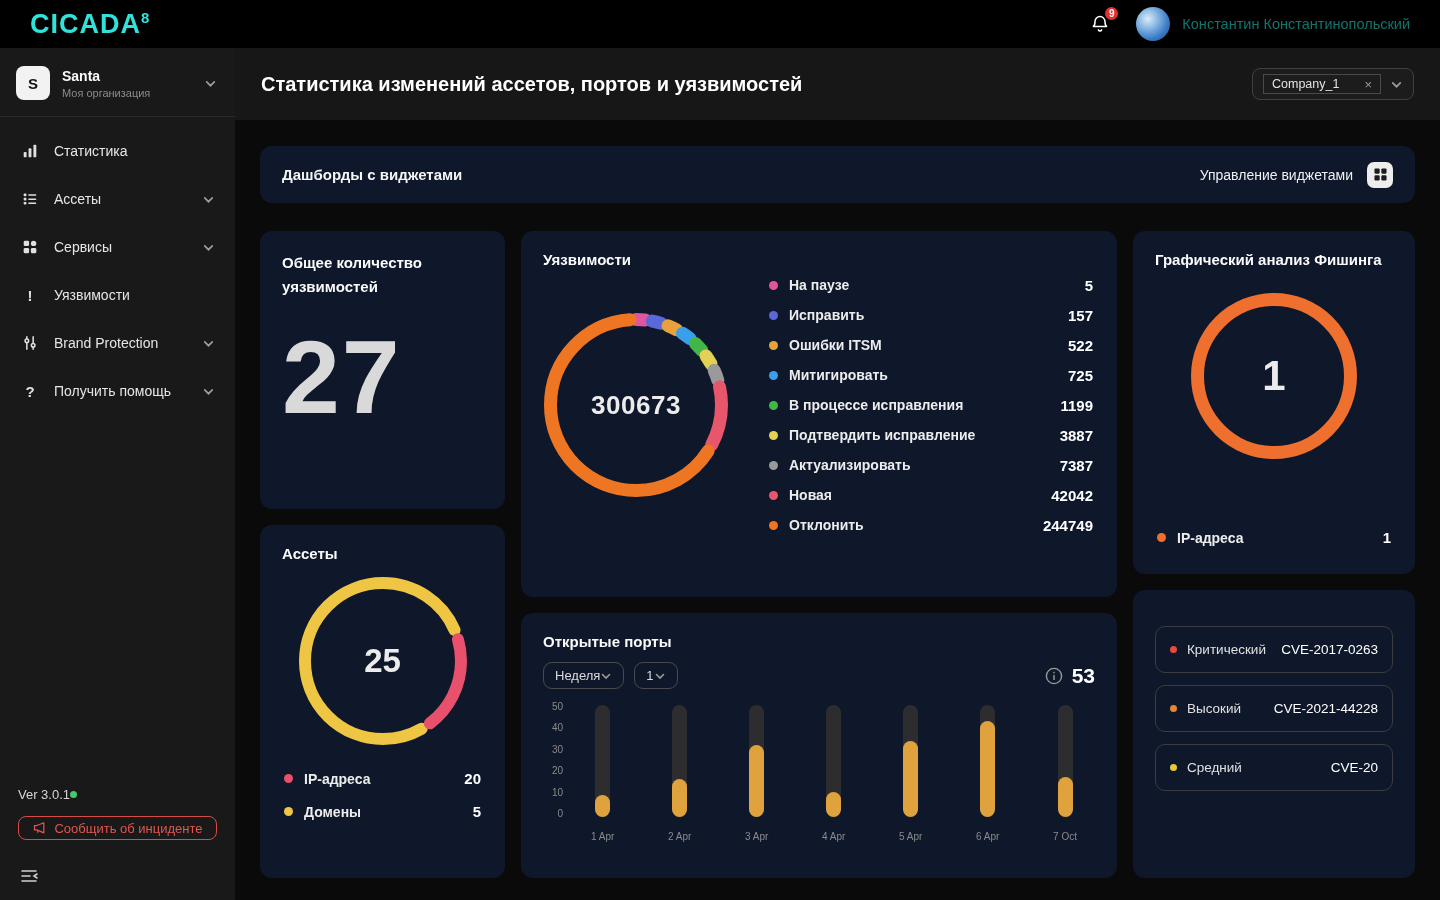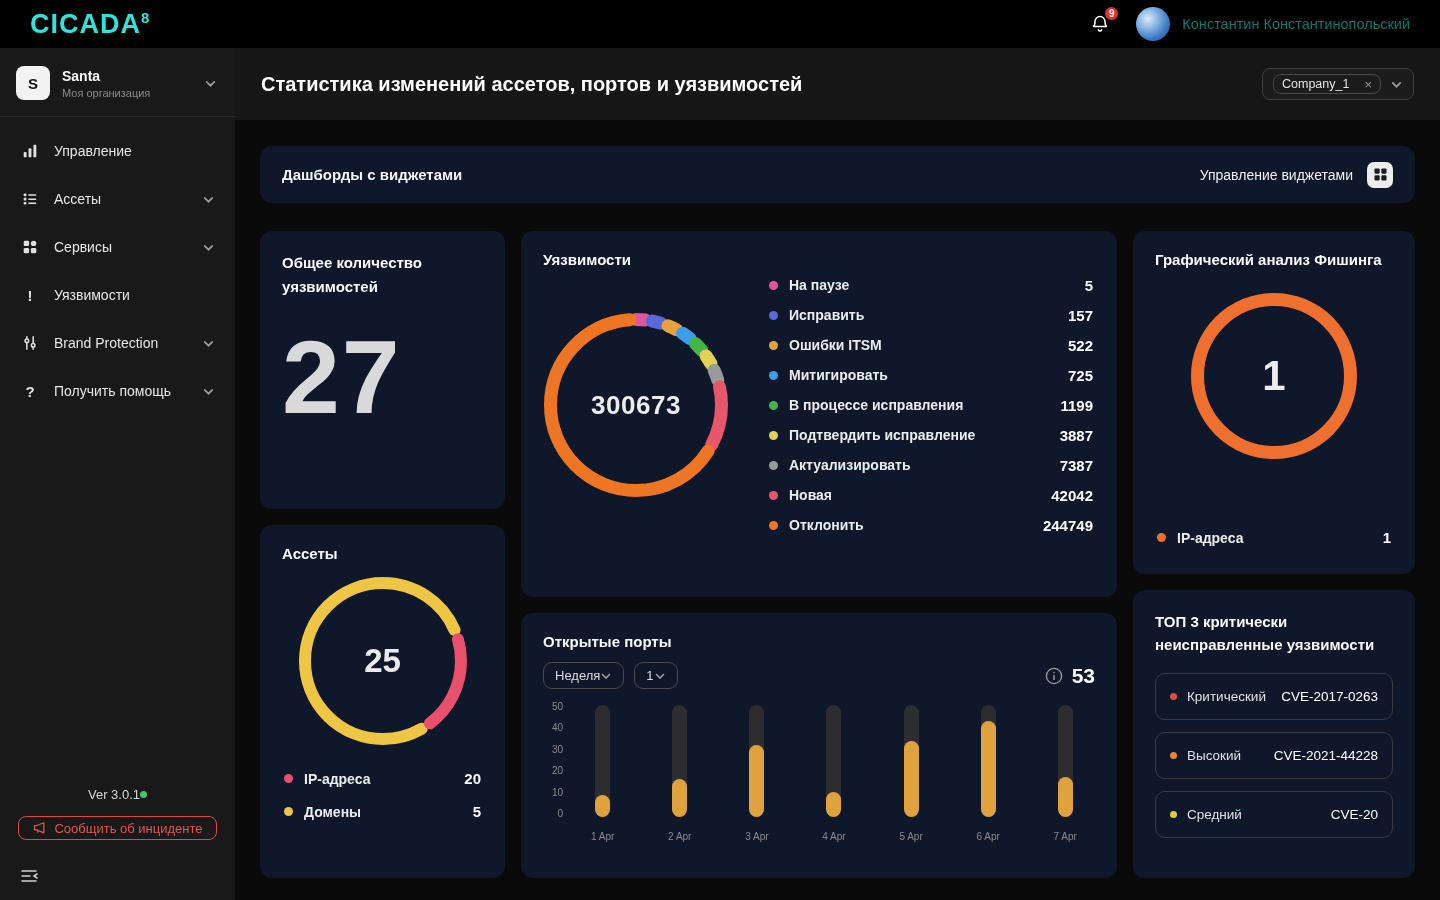--- a/index.html
+++ b/index.html
@@ -34,34 +34,34 @@
   .org-text { flex:1; min-width:0; }
   .org-name { font-size:14px; font-weight:600; color:#fafafa; }
   .org-sub { font-size:11px; color:#8b8b8b; margin-top:3px; }
   .menu { padding-top:10px; }
   .menu-item { display:flex; align-items:center; height:48px; padding:0 20px; cursor:pointer; }
   .mi-icon { width:20px; margin-right:14px; display:flex; align-items:center; justify-content:center;
     color:#e0e0e0; font-weight:700; font-size:15px; flex:none; }
   .mi-label { font-size:14px; color:#e6e6e6; flex:1; }
   .chev { margin-left:auto; display:flex; flex:none; }
   .sidebar-bottom { margin-top:auto; padding:0 18px 14px; }
-  .version-row { display:flex; align-items:center; justify-content:center; 
+  .version-row { display:flex; align-items:center; justify-content:flex-start; 
     font-size:13px; color:#d6d6d6; margin-bottom:14px; }
   .green-dot { width:7px; height:7px; border-radius:50%; background:#43c96b; }
   .report-btn { width:100%; height:24px; background:transparent; border:1px solid #d84a44; color:#e25550;
     border-radius:8px; font-size:13px; font-family:inherit; display:flex; align-items:center; justify-content:center; gap:8px; cursor:pointer; }
   .collapse-btn { margin-top:26px; width:26px; display:flex; cursor:pointer; }
 
   
   .main-header { height:72px; background:#171718; display:flex; align-items:center; justify-content:space-between;
     padding:0 26px; flex:none; }
   .page-title { font-size:20px; font-weight:700; color:#fff; }
   .company-chip { display:flex; align-items:center; gap:9px; border:1px solid #3f3f41; background:#1c1c1d;
     border-radius:8px; padding:5px 10px; cursor:pointer; }
-  .company-tag { display:flex; align-items:center; gap:15px; border:1px solid #4a4a4c; border-radius:8px;
+  .company-tag { display:flex; align-items:center; gap:25px; border:1px solid #4a4a4c; border-radius:0;
     padding:2px 8px; font-size:12.5px; color:#e3e3e3; }
   .company-x { color:#9a9a9a; font-size:13px; cursor:pointer; line-height:1; }
 
   
   .content { flex:1; padding:26px 25px 20px; overflow:hidden; }
   .card { background:#0f172a; border-radius:12px; }
   .widgets-bar { height:57px; display:flex; align-items:center; justify-content:space-between; padding:0 20px; }
   .wb-title { font-size:15px; font-weight:600; color:#f5f5f5; }
   .wb-right { display:flex; align-items:center; gap:14px; }
   .wb-manage { font-size:14px; color:#f0f0f0; }
@@ -167,21 +167,21 @@
 
     <nav class="menu">
       <div class="menu-item">
         <span class="mi-icon">
             <svg width="18" height="18" viewBox="0 0 20 20" fill="#e0e0e0">
               <rect x="3" y="11" width="3.2" height="6" rx="1"></rect>
               <rect x="8.4" y="7" width="3.2" height="10" rx="1"></rect>
               <rect x="13.8" y="3" width="3.2" height="14" rx="1"></rect>
             </svg>
           </span>
-        <span class="mi-label">Управление</span>
+        <span class="mi-label">Статистика</span>
       </div>
       <div class="menu-item">
         <span class="mi-icon">
             <svg width="18" height="18" viewBox="0 0 20 20" fill="#e0e0e0">
               <rect x="3" y="4" width="3" height="3" rx="0.8"></rect>
               <rect x="8" y="4.8" width="9" height="1.6" rx="0.8"></rect>
               <rect x="3" y="8.6" width="3" height="3" rx="0.8"></rect>
               <rect x="8" y="9.4" width="9" height="1.6" rx="0.8"></rect>
               <rect x="3" y="13.2" width="3" height="3" rx="0.8"></rect>
               <rect x="8" y="14" width="9" height="1.6" rx="0.8"></rect>
@@ -468,21 +468,21 @@
                         <div class="bar-track" style="background: rgb(45, 45, 47);"></div>
                         <div class="bar-fill" style="height: 86%; background: rgb(224, 162, 60);"></div>
                       </div>
                       <div class="xtick">6 Apr</div>
                     </div>
                     <div class="bar-col">
                       <div class="bar-slot">
                         <div class="bar-track" style="background: rgb(45, 45, 47);"></div>
                         <div class="bar-fill" style="height: 36%; background: rgb(224, 162, 60);"></div>
                       </div>
-                      <div class="xtick">7 Apr</div>
+                      <div class="xtick">7 Oct</div>
                     </div>
                   </div>
                 </div>
               </div>
           </div>
         </div>
 
         <div class="col col-right">
           <div class="card card-phishing">
             <div class="card-title">Графический анализ Фишинга</div>
@@ -493,21 +493,20 @@
             </div>
             <div class="legend">
                 <div class="legend-row">
                   <span class="dot" style="background: rgb(238, 111, 46);"></span>
                   <span class="legend-label">IP-адреса</span>
                   <span class="legend-value">1</span>
                 </div>
               </div>
           </div>
           <div class="card card-top3">
-            <div class="card-title">ТОП 3 критически неисправленные уязвимости</div>
             <div class="top3-list">
                 <div class="top3-row">
                   <span class="dot dot-sm" style="background: rgb(232, 74, 63);"></span>
                   <span class="top3-sev">Критический</span>
                   <span class="top3-cve">CVE-2017-0263</span>
                 </div>
                 <div class="top3-row">
                   <span class="dot dot-sm" style="background: rgb(232, 134, 45);"></span>
                   <span class="top3-sev">Высокий</span>
                   <span class="top3-cve">CVE-2021-44228</span>

